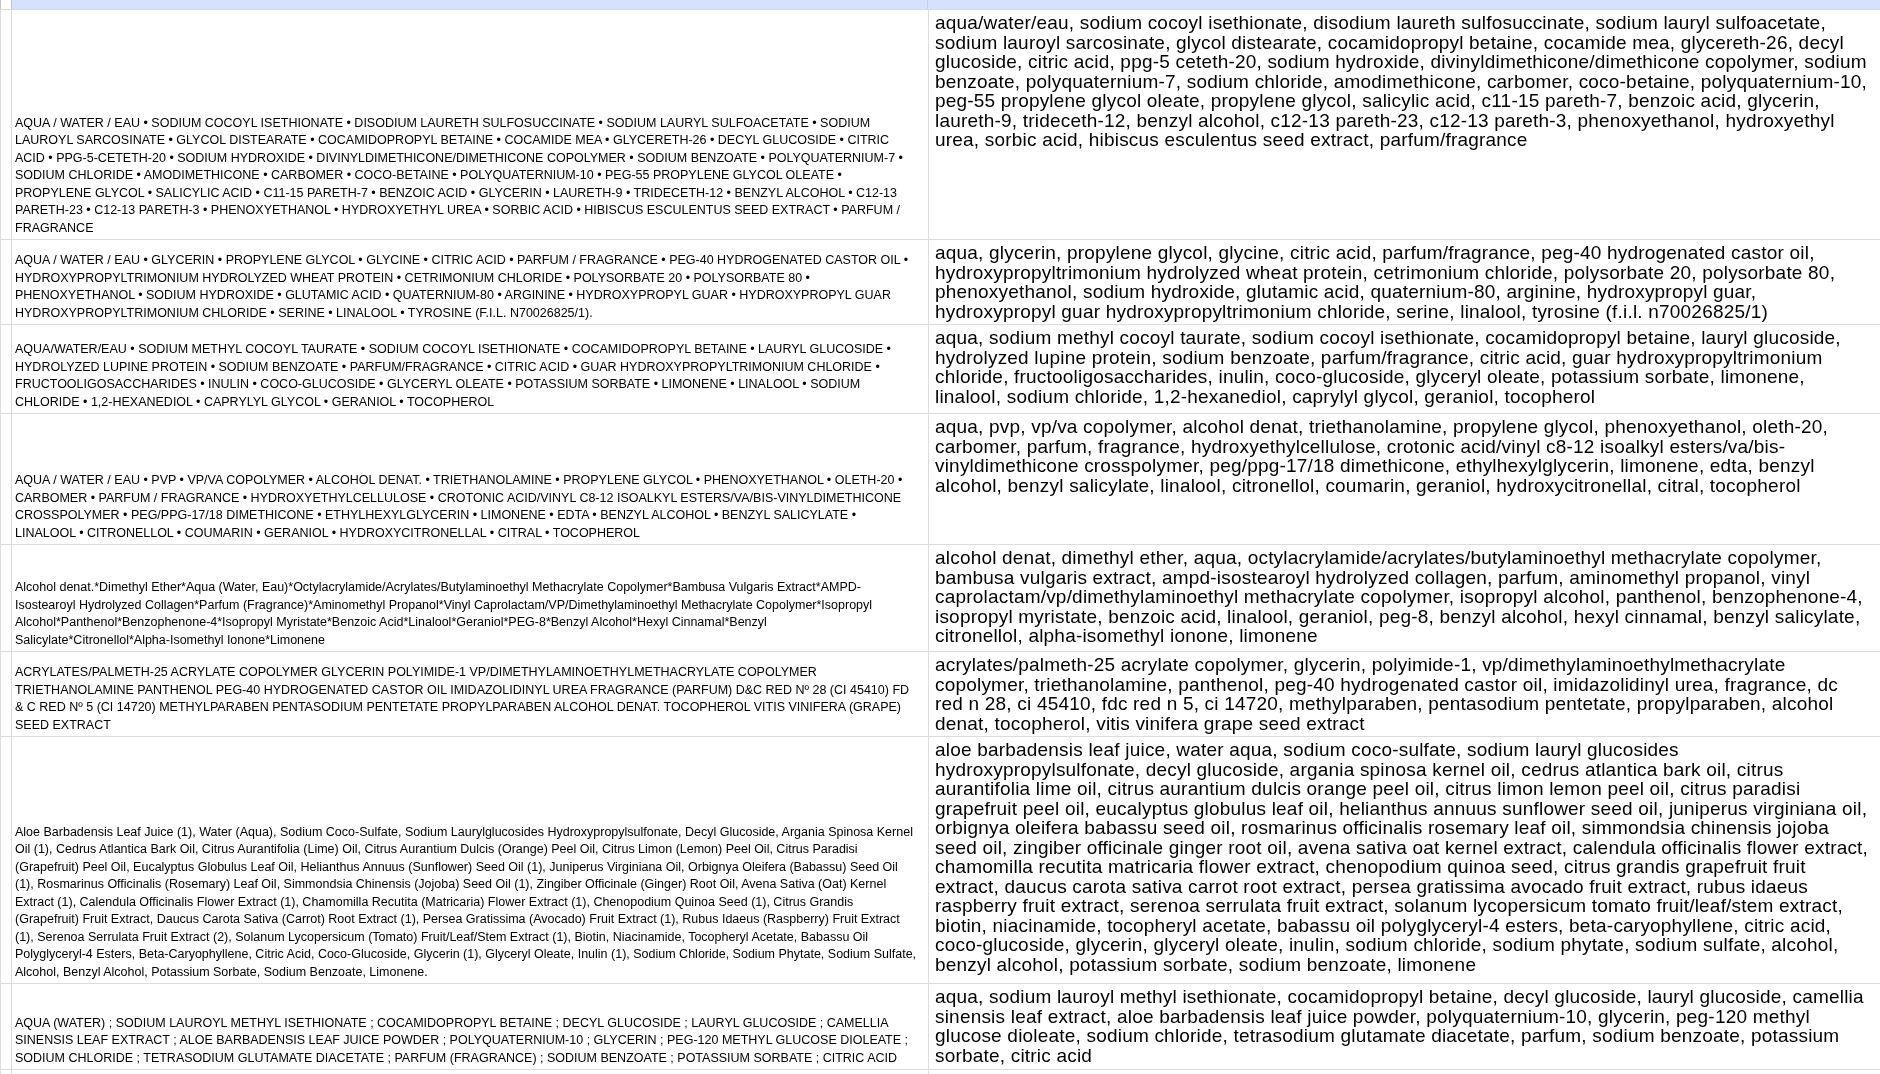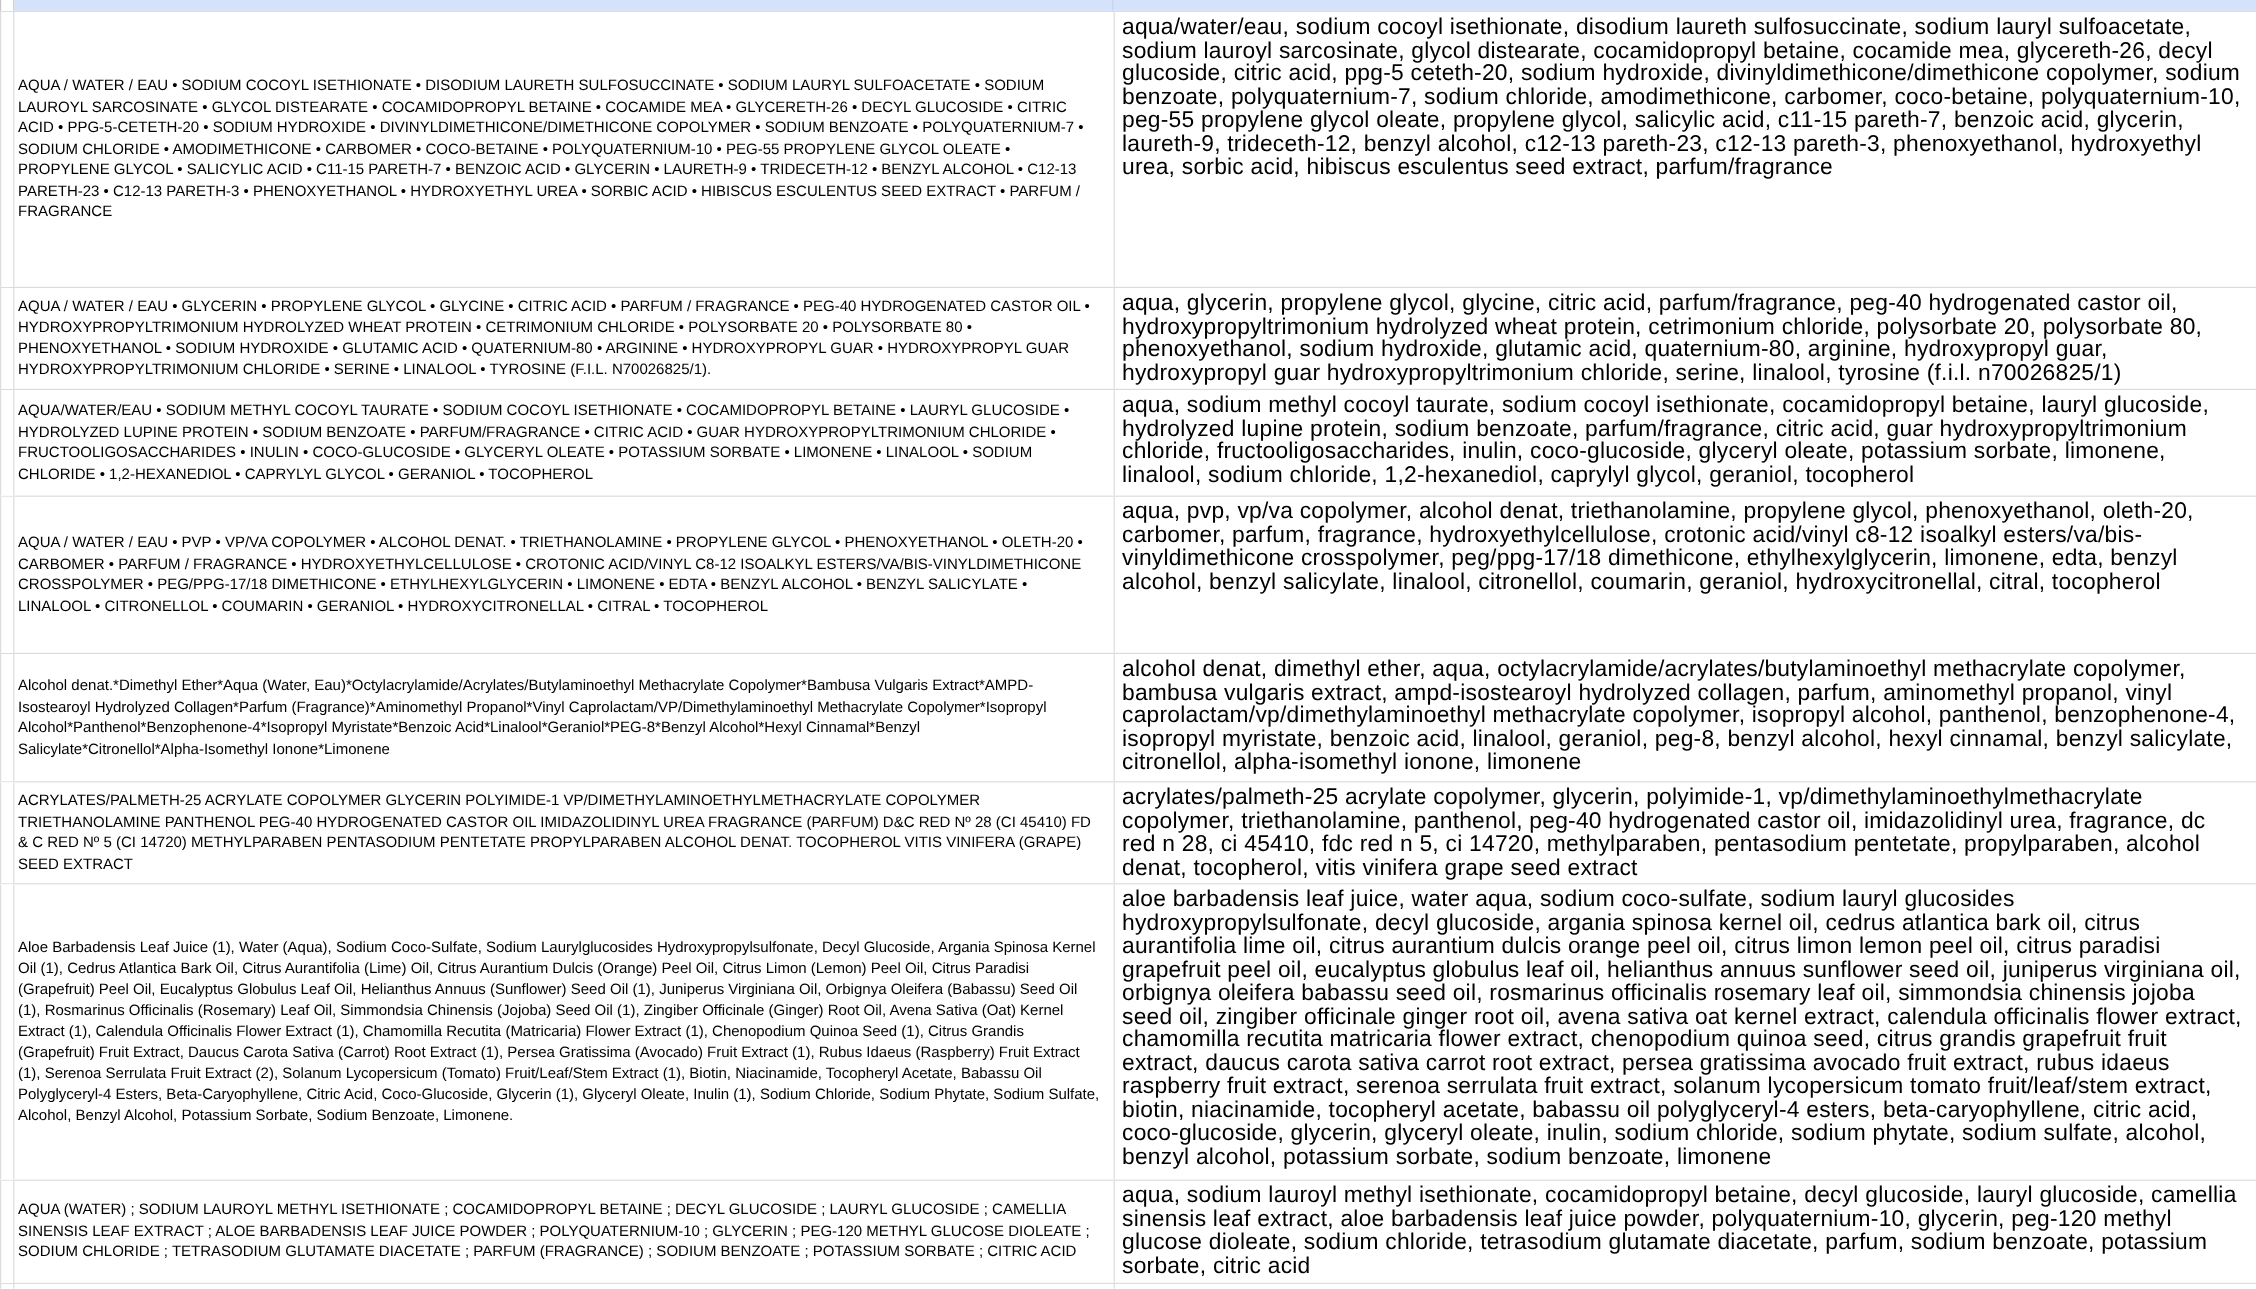--- a/index.html
+++ b/index.html
@@ -15,21 +15,21 @@
   .strip-corner{width:12px;flex:none;background:#fff;border-left:1px solid #c6c6c6;border-right:1px solid #c6c6c6;}
   .strip-b{width:916px;flex:none;background:var(--strip);border-right:1px solid #bcd0f5;}
   .strip-c{flex:1;background:var(--strip);}
   
   .row{display:flex;border-bottom:1px solid var(--grid);align-items:stretch;flex:none;}
   .row.filler{flex:1;border-bottom:none;}
   .gutter{width:12px;flex:none;border-left:1px solid var(--grid);border-right:1px solid var(--grid);background:#fff;}
   .cell{overflow:hidden;}
   .cell-orig{
     width:916px;flex:none;
-    display:flex;align-items:center;
+    display:flex;align-items:flex-end;
     padding:2px 10px 2px 3px;
     font-size:12.5px;line-height:17.5px;
   }
   .cell-norm{
     flex:1;
     border-left:1px solid var(--grid);
     padding:3px 10px 3px 6px;
     font-size:19px;line-height:19.5px;letter-spacing:0.2px;
   }
   .txt{display:block;}

